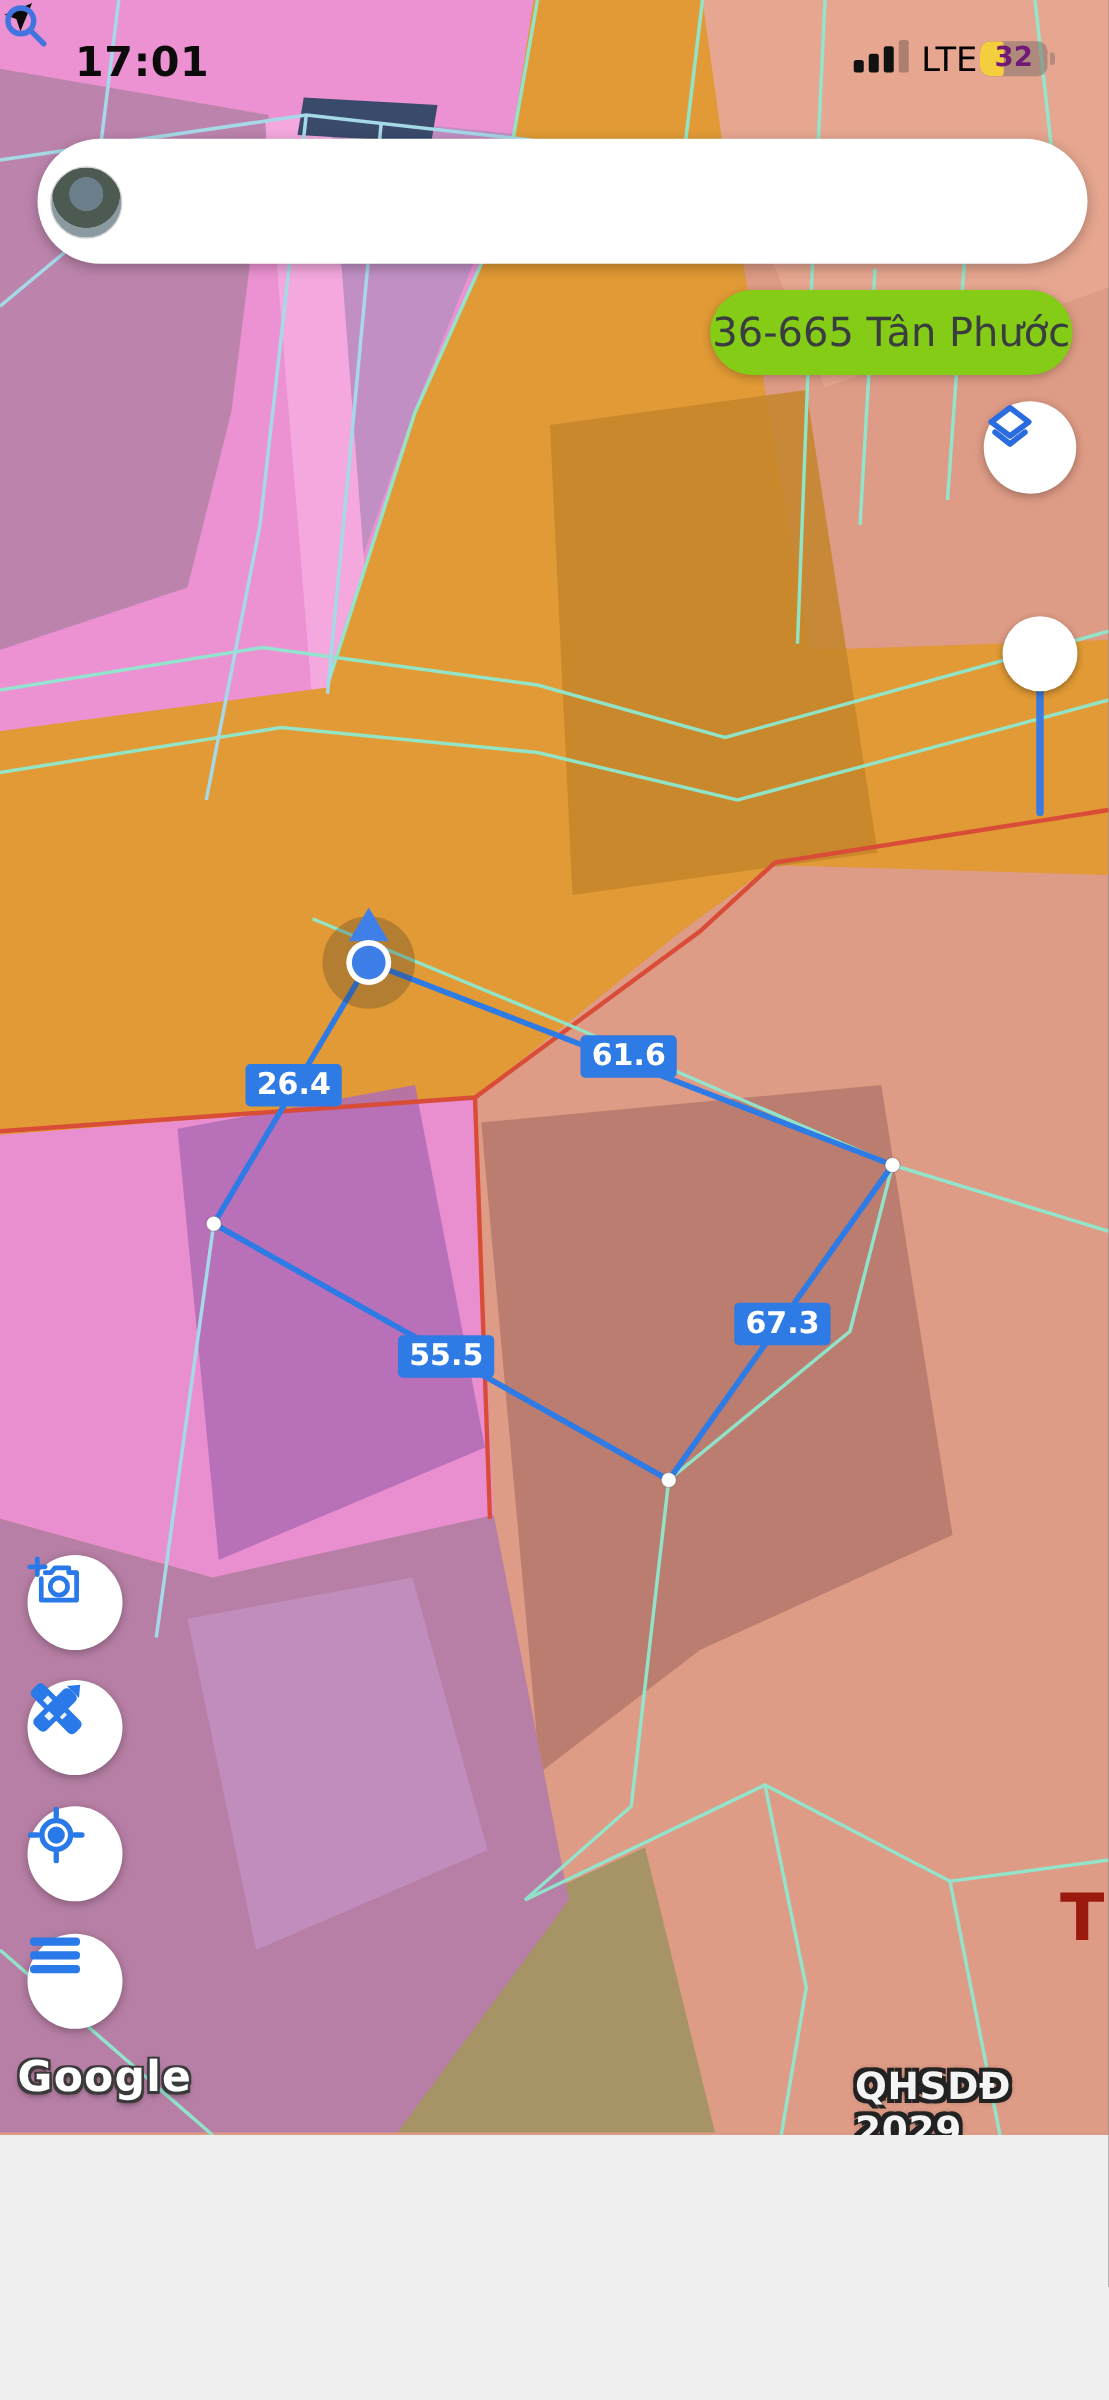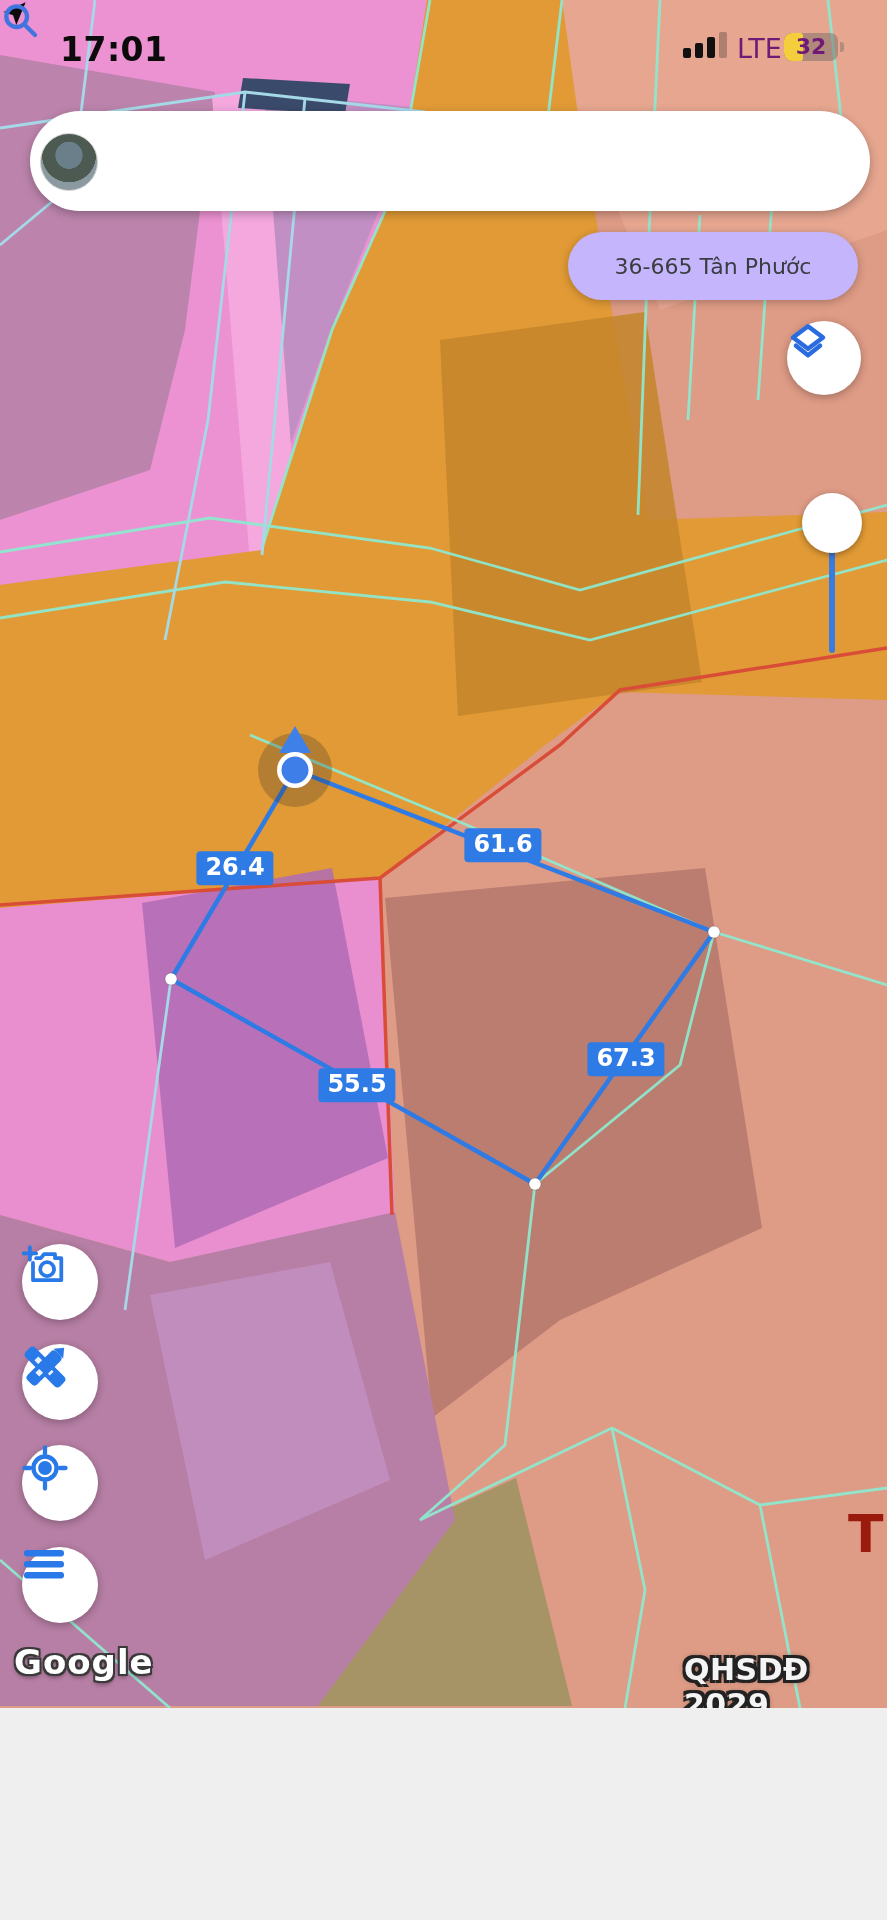--- a/index.html
+++ b/index.html
@@ -8,38 +8,38 @@
   .map{position:absolute;left:0;top:0;width:887px;height:1708px;overflow:hidden;background:#DE9B85;}
   .map svg{position:absolute;left:0;top:0;}
 
   
   .sb-time{position:absolute;left:60px;top:30px;font-size:33px;font-weight:700;color:#0B0B0C;letter-spacing:.5px;}
   .sb-arrow{position:absolute;left:150px;top:35px;width:28px;height:28px;}
   .sb-signal{position:absolute;left:683px;top:32px;width:46px;height:28px;}
   .sb-signal i{position:absolute;bottom:2px;width:8px;border-radius:2px;background:#111;}
   .sb-signal .b1{left:0;height:10px}.sb-signal .b2{left:12px;height:15px}
   .sb-signal .b3{left:24px;height:21px}.sb-signal .b4{left:36px;height:26px;background:rgba(40,35,35,.3)}
-  .sb-lte{position:absolute;left:737px;top:33px;font-size:27px;font-weight:500;color:#701a75;}
+  .sb-lte{position:absolute;left:737px;top:33px;font-size:27px;font-weight:500;color:#000000;}
   .sb-batt{position:absolute;left:784px;top:33px;width:54px;height:28px;border-radius:8px;background:rgba(120,108,104,.5);overflow:hidden;}
   .sb-batt .fill{position:absolute;left:0;top:0;bottom:0;width:36%;background:#F5CE3E;border-radius:8px 3px 3px 8px;}
   .sb-batt .pct{position:absolute;left:0;right:0;top:1px;text-align:center;font-size:22px;font-weight:700;color:#701a75;}
   .sb-nub{position:absolute;left:840px;top:42px;width:4px;height:10px;border-radius:0 3px 3px 0;background:rgba(120,108,104,.45);}
 
   
   .search-bar{position:absolute;left:30px;top:111px;width:840px;height:100px;background:#fff;border-radius:50px;box-shadow:0 3px 10px rgba(0,0,0,.28);}
   .avatar{position:absolute;left:40px;top:133px;width:56px;height:56px;border-radius:50%;
     background:radial-gradient(circle at 50% 38%,#6b7f8a 0 30%,#4d5a52 31% 60%,#8a9aa0 61%);
     border:1px solid #d0d0d0;}
   .search-text{position:absolute;left:130px;top:139px;font-size:36px;color:#1E1F21;}
   .search-ico{position:absolute;left:796px;top:142px;width:40px;height:40px;}
 
   
-  .chip{position:absolute;left:568px;top:232px;width:290px;height:68px;background:#c4b5fd;border-radius:34px;
+  .chip{position:absolute;left:568px;top:232px;width:290px;height:68px;background:#84cc16;border-radius:34px;
     box-shadow:0 2px 8px rgba(0,0,0,.25);display:flex;align-items:center;justify-content:center;
-    font-size:22px;color:#3A3D40;}
+    font-size:32px;color:#3A3D40;}
 
   
   .rbtn{position:absolute;background:#fff;border-radius:50%;box-shadow:0 2px 8px rgba(0,0,0,.3);
     display:flex;align-items:center;justify-content:center;}
   .layers-btn{left:787px;top:321px;width:74px;height:74px;}
   .slider-track{position:absolute;left:829px;top:523px;width:6px;height:130px;background:#3A7BE0;border-radius:3px;}
   .slider-handle{position:absolute;left:802px;top:493px;width:60px;height:60px;background:#fff;border-radius:50%;
     box-shadow:0 2px 6px rgba(0,0,0,.35);}
   .side-btn{left:22px;width:76px;height:76px;}
   .btn-cam{top:1244px}.btn-tools{top:1344px}.btn-loc{top:1445px}.btn-menu{top:1547px}

